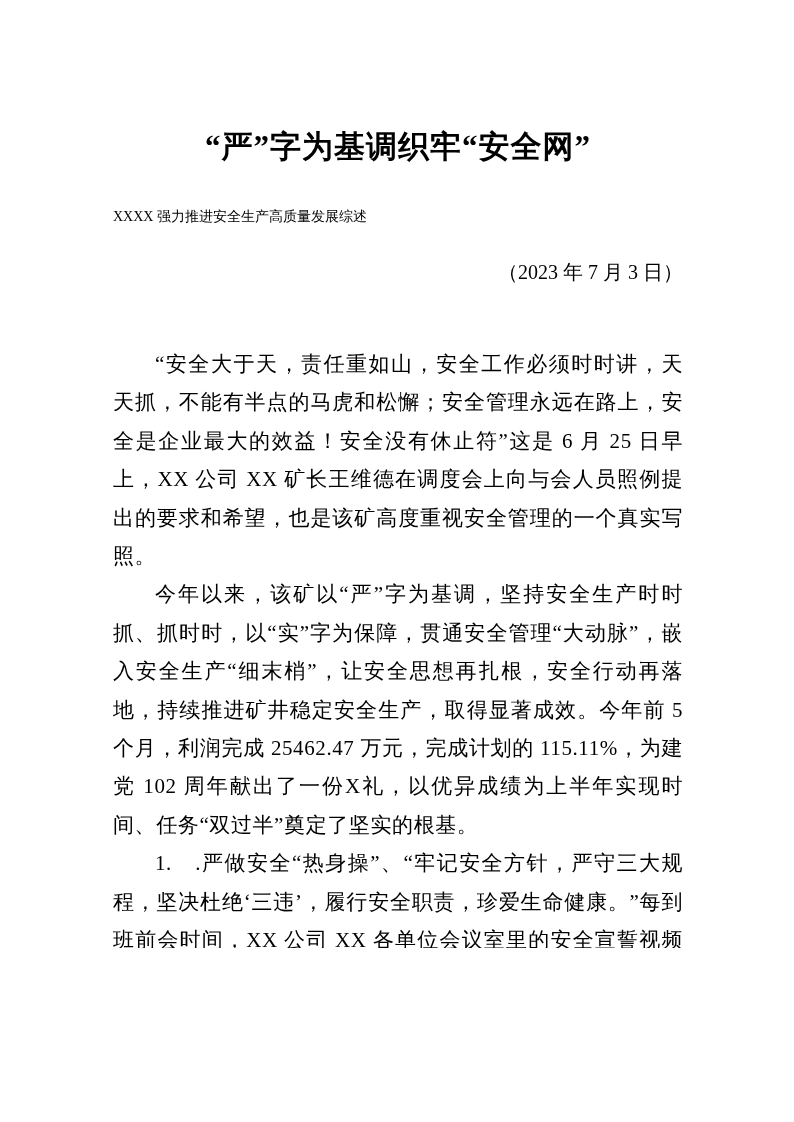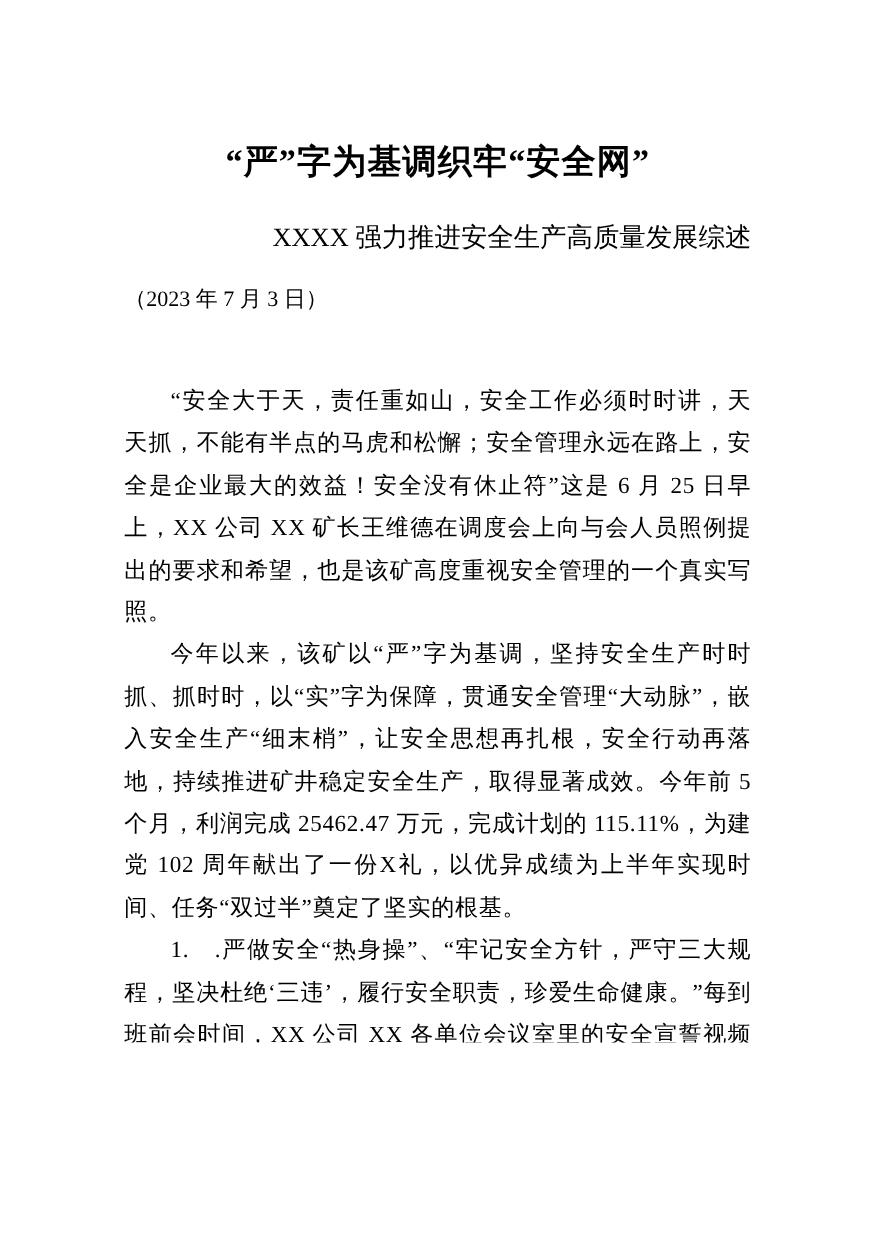--- a/index.html
+++ b/index.html
@@ -22,30 +22,30 @@
     margin: 0;
     font-size: 31px;
     font-weight: 700;
     line-height: 40px;
     text-align: center;
     letter-spacing: 1px;
     font-family: "Liberation Serif", "DejaVu Serif", serif;
   }
   .subtitle {
     margin: 37px 0 0 0;
-    font-size: 24px;
+    font-size: 14px;
     font-weight: 400;
     line-height: 26px;
-    text-align: right;
+    text-align: left;
   }
   .date-line {
     margin: 29px 0 0 0;
     font-size: 20px;
     line-height: 26px;
-    text-align: left;
+    text-align: right;
   }
   .body-text {
     margin-top: 60px;
     font-size: 21px;
     line-height: 38.4px;
     text-align: justify;
   }
   .body-text p {
     margin: 0;
     padding: 0;

